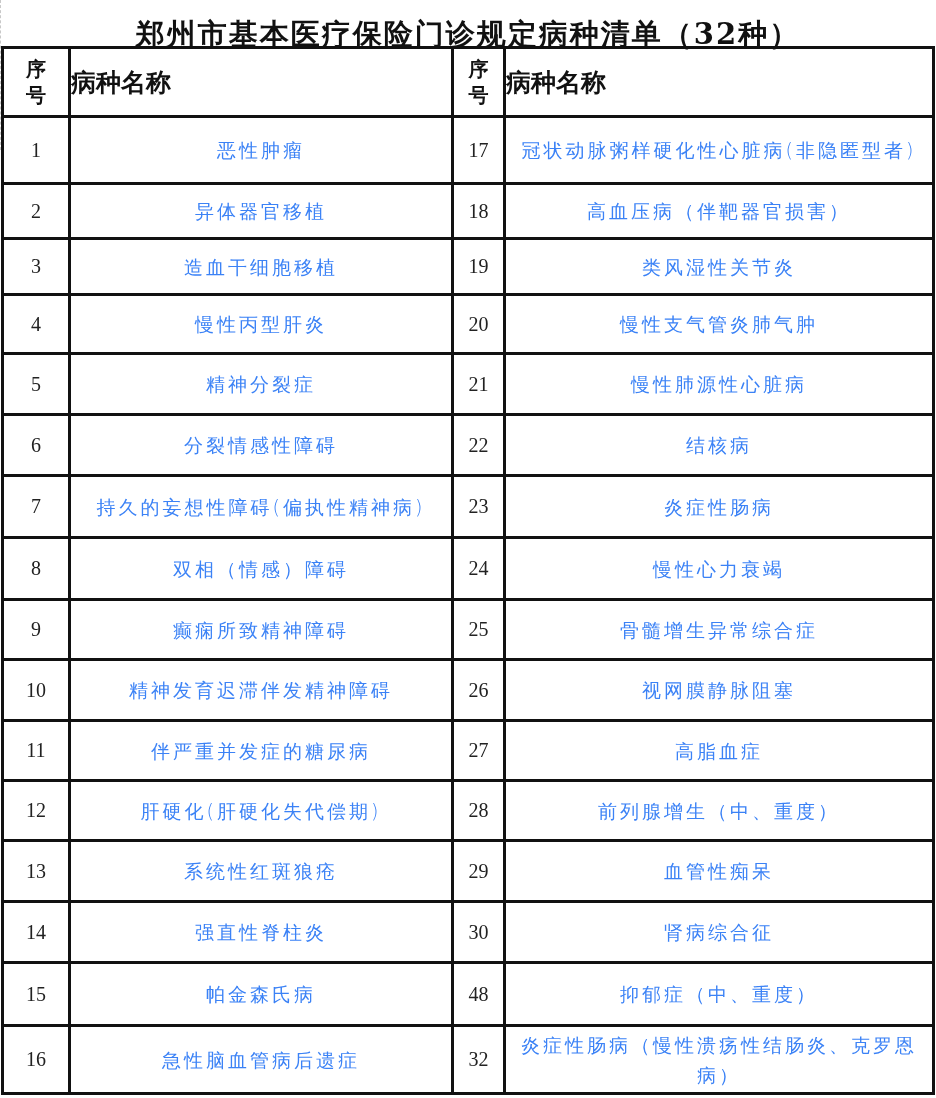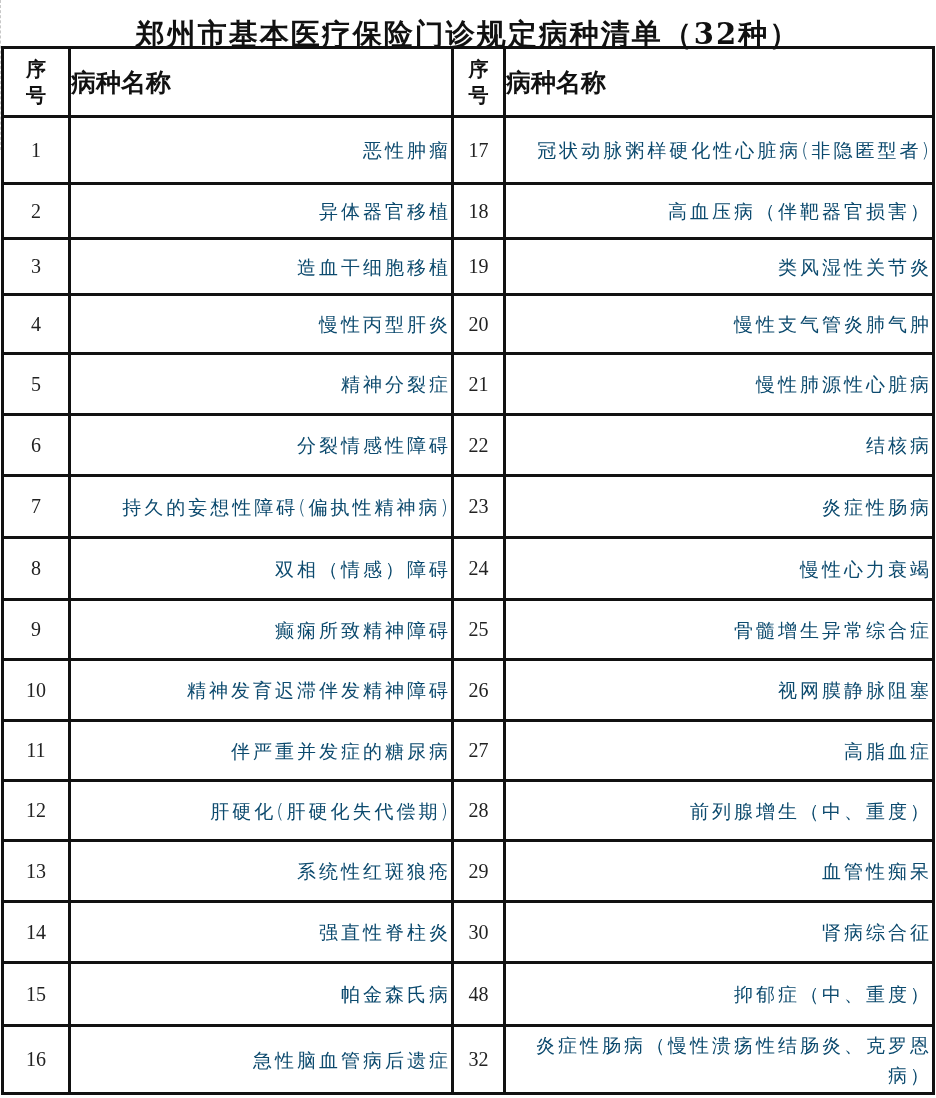--- a/index.html
+++ b/index.html
@@ -10,21 +10,21 @@
   table.grid td, table.grid th { border: 3px solid #111; padding: 0; vertical-align: middle; }
   col.c-num { width: 67px; }
   col.c-name { width: 383px; }
   col.c-num2 { width: 52px; }
   col.c-name2 { width: 429px; }
   th { font-weight: bold; font-size: 25px; color: #111; }
   th.num-h { text-align: center; line-height: 26px; font-size: 20px; }
   th.name-h { text-align: left; padding-left: 12px; }
   tr.head { height: 69px; }
   td.num { text-align: center; font-size: 20px; font-family: "Liberation Serif", serif; color: #222; }
-  td.name { text-align: right; padding-left: 12px; padding-right: 10px; font-size: 19px; letter-spacing: 3px; color: #0c4a6e; line-height: 30px; font-family: "DejaVu Sans", sans-serif; font-weight: 300; }
+  td.name { text-align: center; padding-left: 12px; padding-right: 10px; font-size: 19px; letter-spacing: 3px; color: #3b82f6; line-height: 30px; font-family: "DejaVu Sans", sans-serif; font-weight: 300; }
 </style>
 </head>
 <body>
 
 <div class="left-dash"></div>
 
 <div class="title">郑州市基本医疗保险门诊规定病种清单（32种）</div>
 
 <table class="grid">
   <colgroup>

